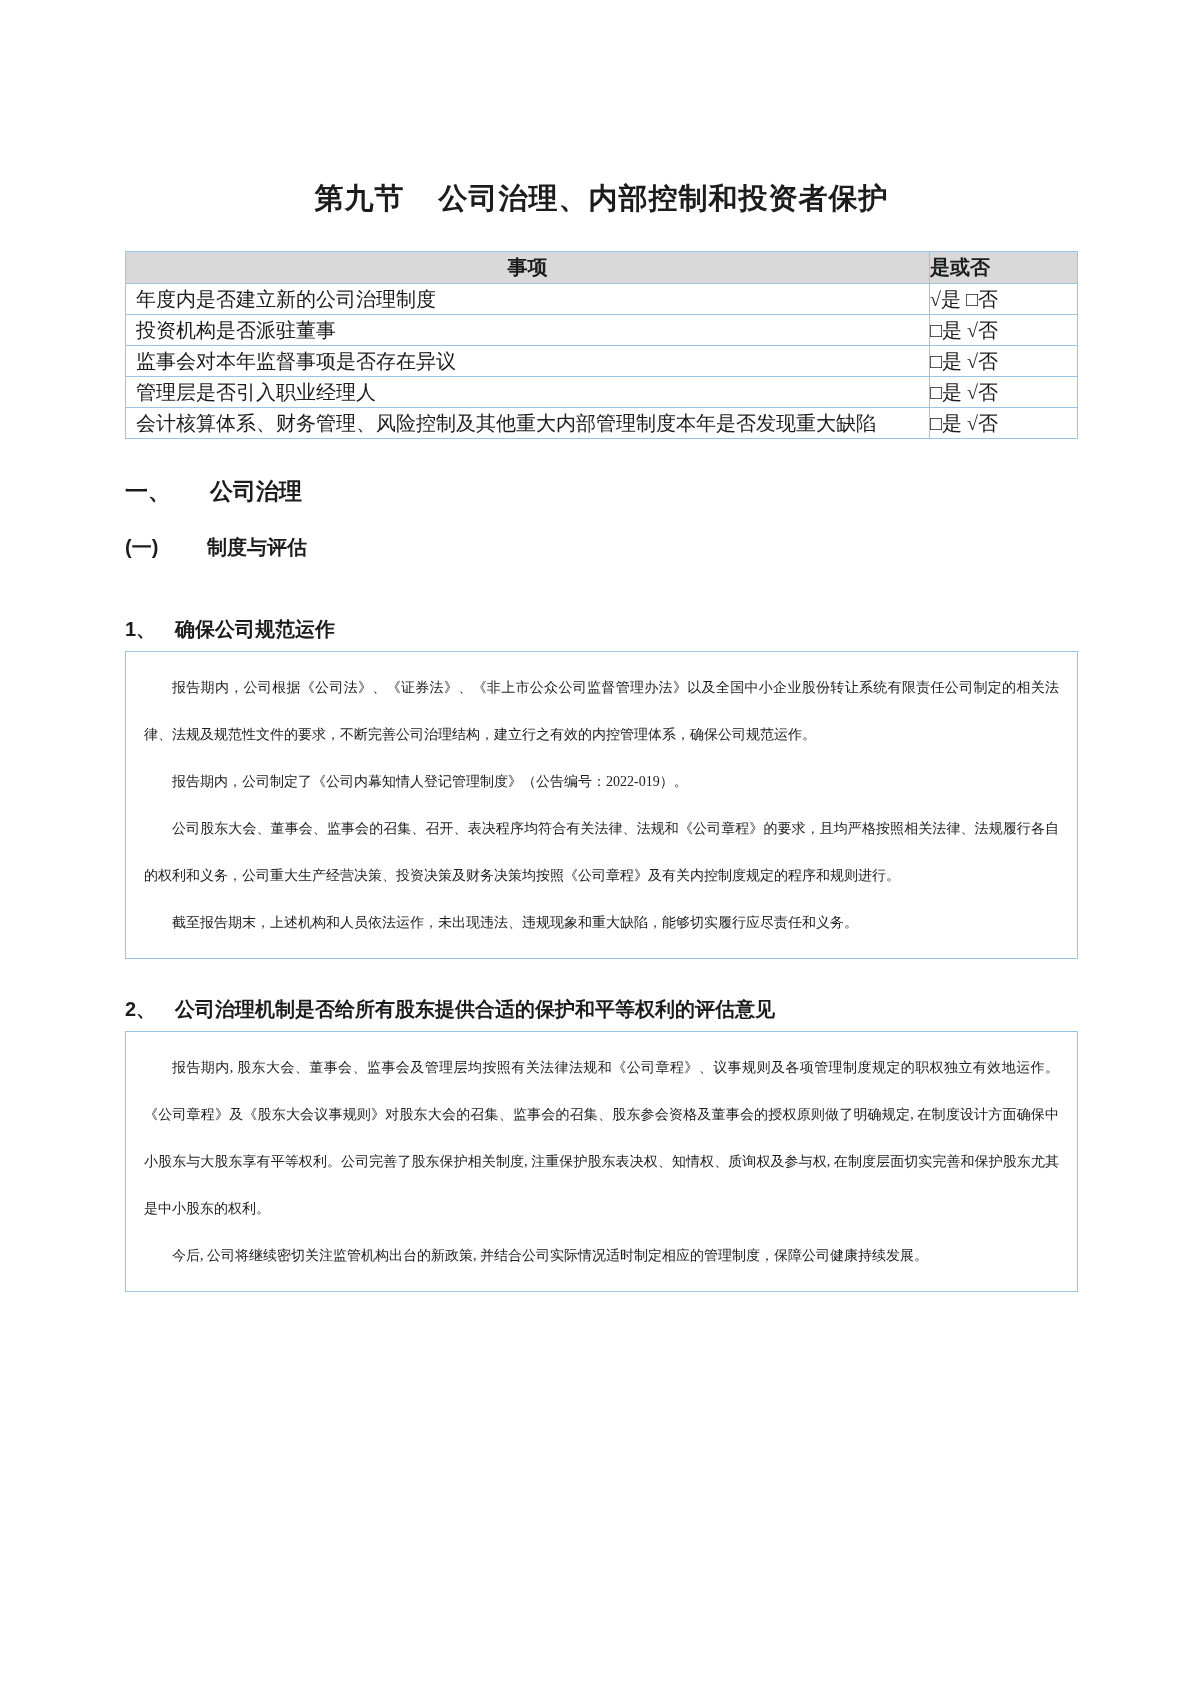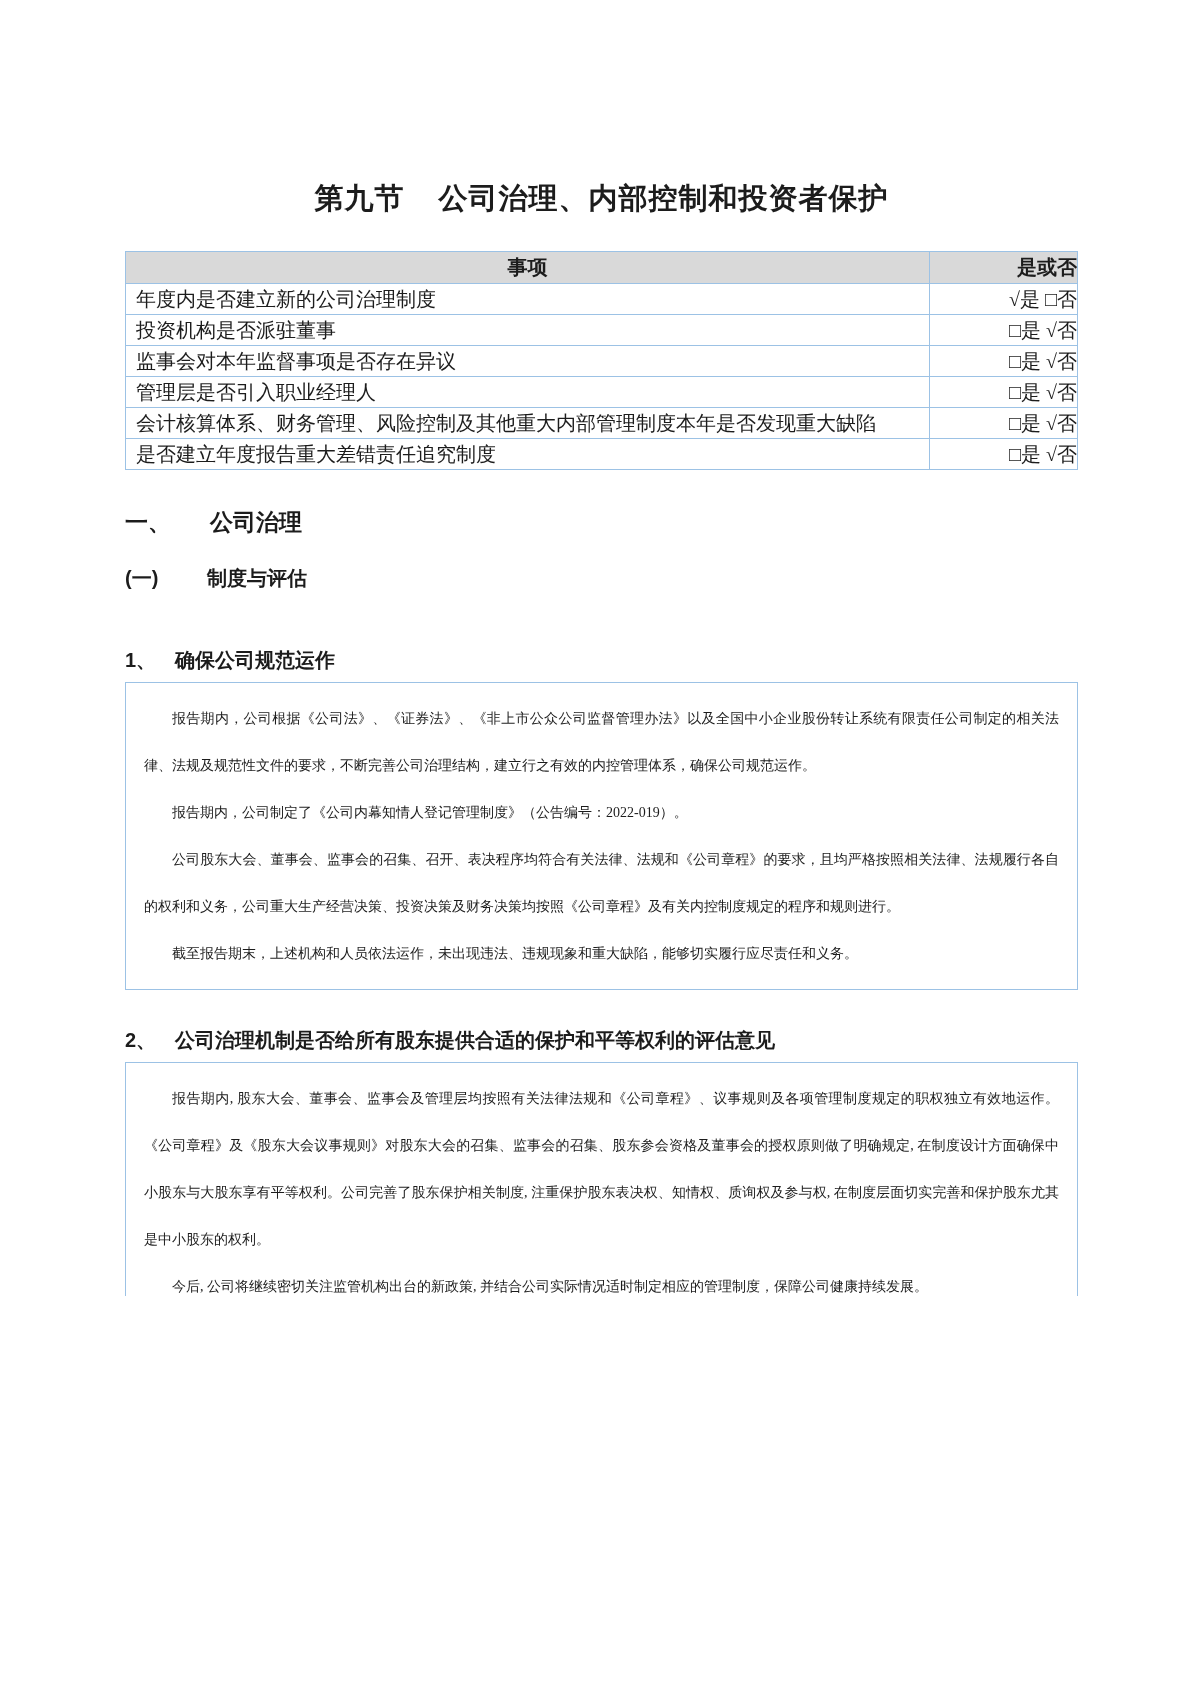--- a/index.html
+++ b/index.html
@@ -48,21 +48,21 @@
     font-weight: bold;
     height: 32px;
     text-align: center;
   }
   table.yn-table td { height: 31px; }
   table.yn-table td.col-item {
     text-align: left;
     padding-left: 10px;
     padding-right: 6px;
   }
-  table.yn-table .col-ans { width: 148px; text-align: right; }
+  table.yn-table .col-ans { width: 148px; text-align: left; }
   .h1 {
     margin-top: 36px;
     font-family: "Liberation Sans", "DejaVu Sans", sans-serif;
     font-weight: bold;
     font-size: 23px;
     line-height: 32px;
     display: flex;
   }
   .h2 {
     margin-top: 26px;
@@ -140,24 +140,20 @@
           <tr>
             <td class="col-item">管理层是否引入职业经理人</td>
             <td class="col-ans">□是 √否</td>
           </tr>
 
           <tr>
             <td class="col-item">会计核算体系、财务管理、风险控制及其他重大内部管理制度本年是否发现重大缺陷</td>
             <td class="col-ans">□是 √否</td>
           </tr>
 
-          <tr>
-            <td class="col-item">是否建立年度报告重大差错责任追究制度</td>
-            <td class="col-ans">□是 √否</td>
-          </tr>
         </tbody>
     </table>
 
     <div class="h1">
       <span class="hnum w1">一、</span>
         <span>公司治理</span>
     </div>
 
     <div class="h2">
       <span class="hnum w2">(一)</span>

